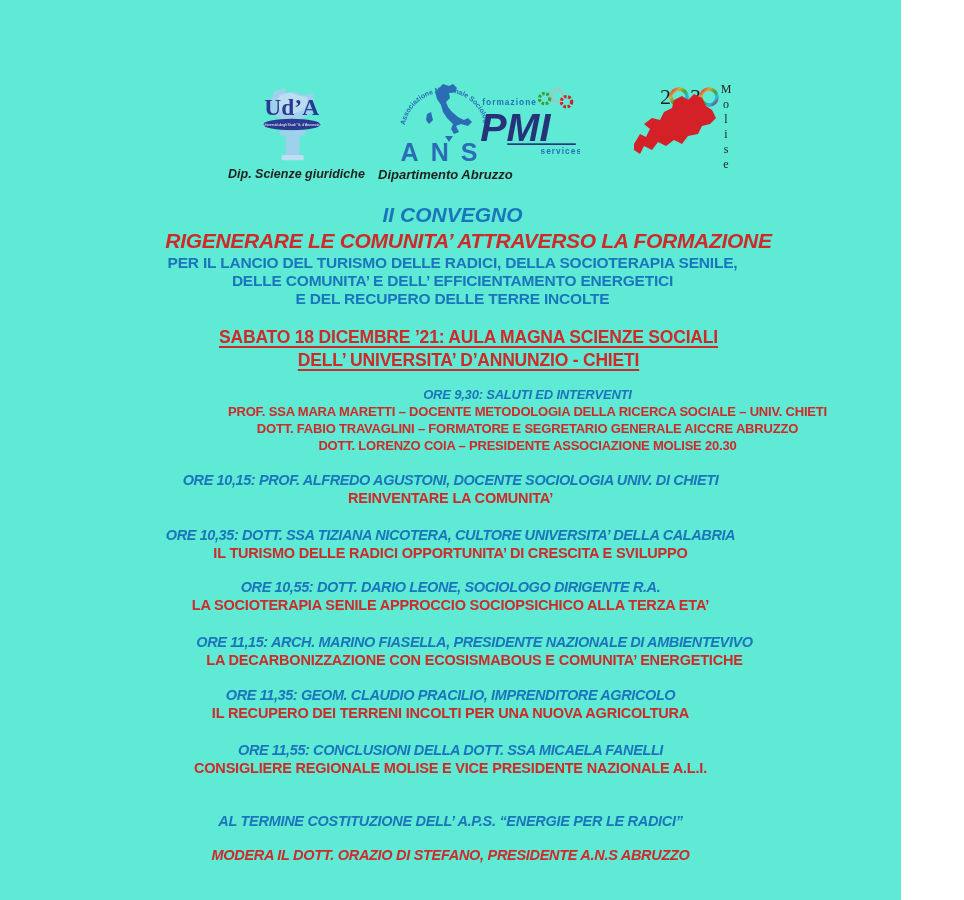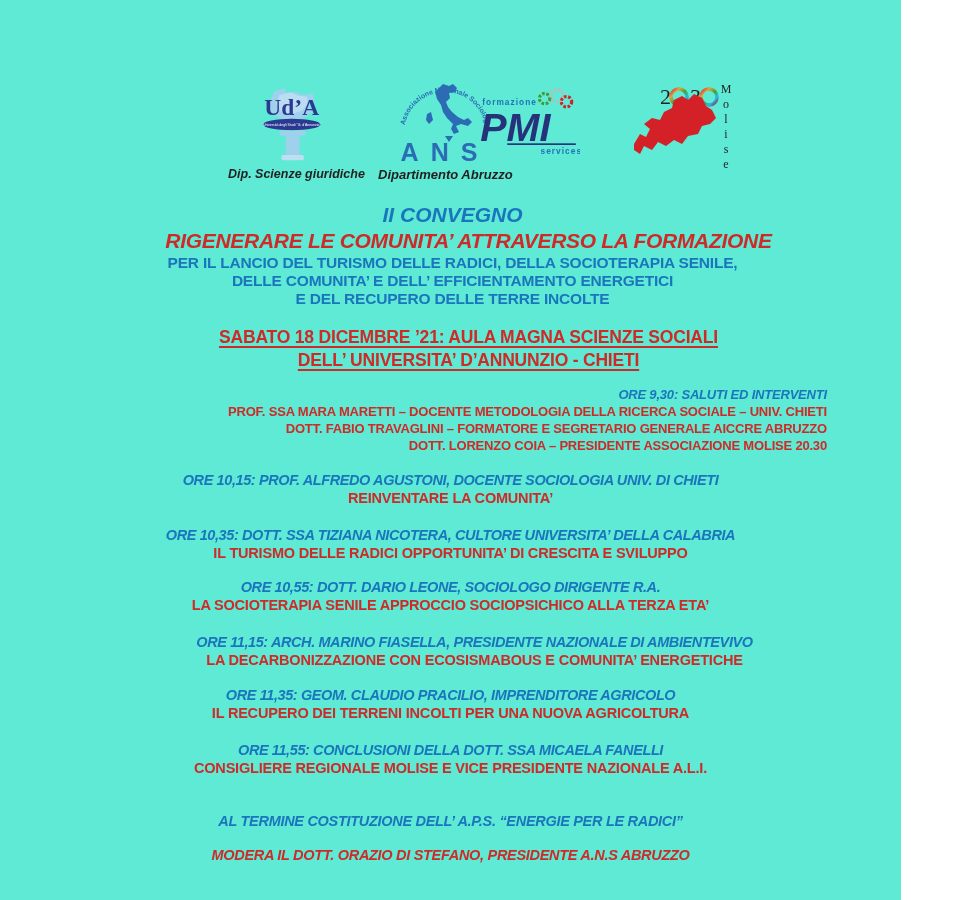--- a/index.html
+++ b/index.html
@@ -8,21 +8,21 @@
     font-family:"Liberation Sans", sans-serif; overflow:hidden;
   }
   .line { position:absolute; left:4px; right:0; text-align:center; white-space:nowrap; margin:0; }
   .blue  { color:#1b75bc; }
   .red   { color:#ce2a28;margin-left:32px; }
   .convegno   { top:202px; font-size:21px; font-weight:bold; font-style:italic; line-height:25px; }
   .maintitle  { top:228px; font-size:21px; font-weight:bold; font-style:italic; line-height:26px; letter-spacing:-0.3px; }
   .sub        { font-size:15.5px; font-weight:bold; line-height:18px; letter-spacing:-0.2px; }
   .venue      { font-size:17.5px; font-weight:bold; line-height:22px; letter-spacing:-0.2px;
                 text-decoration:underline; text-decoration-thickness:2px; text-underline-offset:3px; }
-  .opening    { position:absolute; top:386px; left:228px; text-align:right; white-space:nowrap; }
+  .opening    { position:absolute; top:386px; left:228px; text-align:center; white-space:nowrap; }
   .opening-h  { font-size:15px; font-weight:bold; font-style:italic; line-height:18px; }
   .opening-s  { font-size:13px; font-weight:bold; line-height:17px; letter-spacing:-0.2px; margin:0; }
   .talk       { position:absolute; left:0; right:0; text-align:center; white-space:nowrap; }
   .talk-h     { font-size:14.5px; font-weight:bold; font-style:italic; line-height:18px; letter-spacing:-0.4px; margin:0; }
   .talk-t     { font-size:14.5px; font-weight:bold; line-height:18px; letter-spacing:-0.2px; margin:0; }
   .closing-1  { font-size:14.5px; font-weight:bold; font-style:italic; line-height:18px; letter-spacing:-0.3px; margin:16px; }
   .closing-2  { font-size:14.5px; font-weight:bold; font-style:italic; line-height:18px; letter-spacing:-0.3px; margin:0; }
   .logo { position:absolute; }
   .logo-caption {
     position:absolute; top:167px; text-align:center;

